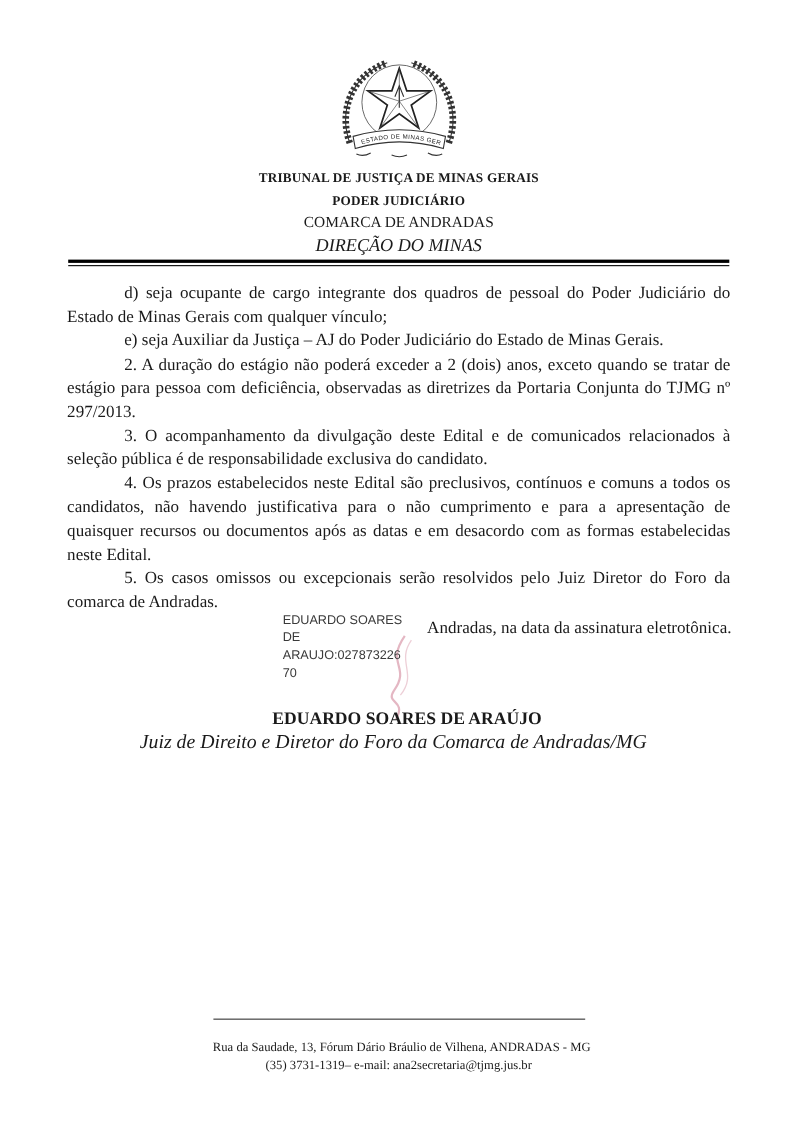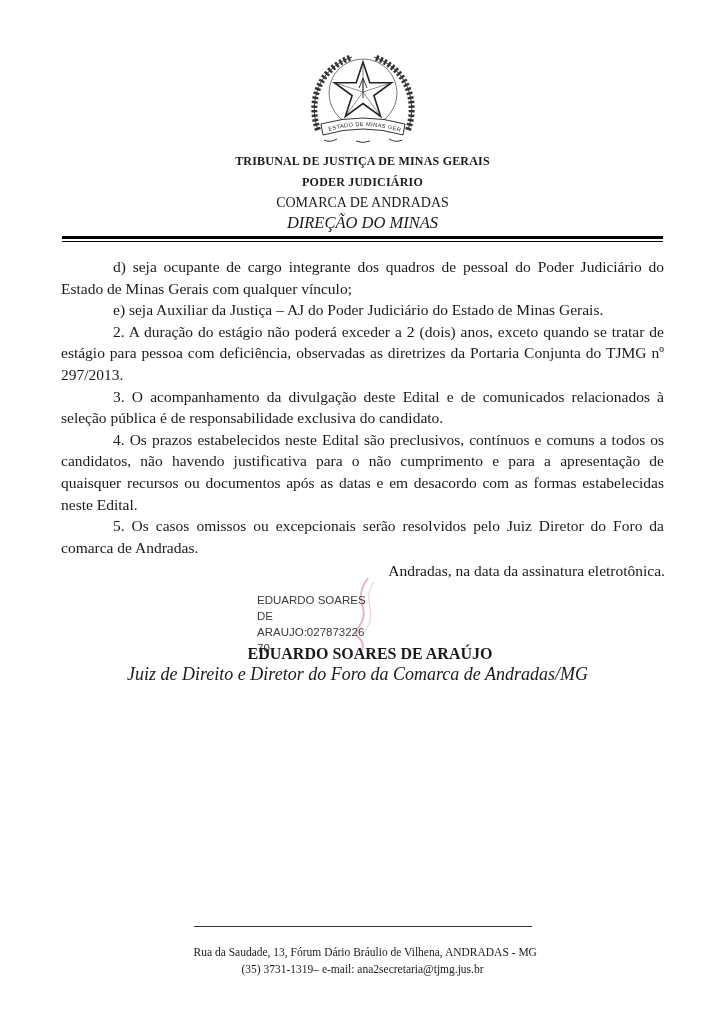--- a/index.html
+++ b/index.html
@@ -36,21 +36,21 @@
     position:absolute;top:256px;left:61px;width:603px;
     font-size:15.5px;line-height:21.6px;text-align:justify;
   }
   .doc-body p{margin:0;text-indent:52px;}
   
   .dateline{
     position:absolute;top:562px;right:60px;
     font-size:15.5px;
   }
   .stamp{
-    position:absolute;top:592px;left:257px;
+    position:absolute;top:556px;left:257px;
     display:flex;align-items:flex-start;
     font-family:"Liberation Sans", sans-serif;color:#3a3a3a;
   }
   .stamp-subject{
     width:110px;font-size:11.5px;line-height:16px;
   }
   .stamp-detail{
     margin-left:2px;padding-top:2px;
     font-size:8px;line-height:11.2px;
   }

